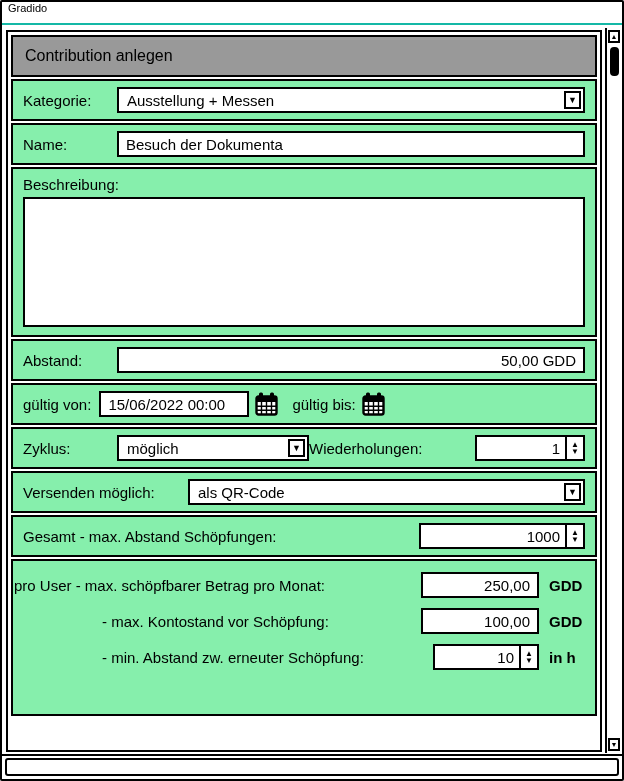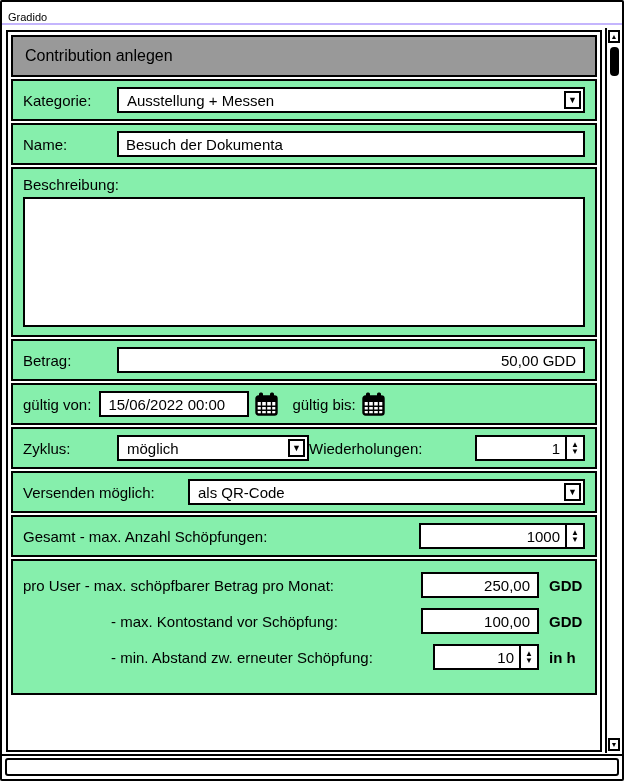--- a/index.html
+++ b/index.html
@@ -2,22 +2,22 @@
 <html><head>
 <meta charset="utf-8">
 <style>
   * { box-sizing: border-box; margin: 0; padding: 0; }
   html,body { width: 624px; height: 781px; background:#e8e8e8; }
   body { font-family: "Liberation Sans", sans-serif; color:#000; }
 
   .window { width:624px; height:781px; background:#fff; border:2px solid #000;
             border-radius:2px; display:flex; flex-direction:column; }
 
-  .titlebar { height:23px; border-bottom:2px solid #c4b5fd; display:flex;
-              align-items:flex-end; padding:0 6px; font-size:11px; flex:none; }
+  .titlebar { height:23px; border-bottom:2px solid #14b8a6; display:flex;
+              align-items:flex-start; padding:0 6px; font-size:11px; flex:none; }
 
   .main { flex:1; position:relative; border-bottom:2px solid #000; background:#fff; }
 
   .panel { position:absolute; left:4px; top:5px; right:20px; bottom:2px;
            border:2px solid #000; padding:3px; background:#fff; }
 
   .row { border:2px solid #000; background:#86efac; margin-bottom:2px; height:42px;
          display:flex; align-items:center; padding:0 10px; font-size:15px; }
 
   .row.header { height:42px; font-size:16px; padding-left:12px; }
@@ -66,22 +66,22 @@
   .lbl-wieder { }
   .stepper-wieder { margin-left:auto; width:110px; }
 
   
   .lbl-versenden { width:165px; }
 
   
   .stepper-gesamt { margin-left:auto; width:166px; }
 
   
-  .row.prouser { height:136px; flex-direction:column; align-items:stretch;
-                 padding:6px 10px 0 10px; justify-content:flex-start; }
+  .row.prouser { height:157px; flex-direction:column; align-items:stretch;
+                 padding:6px 10px 0 1px; justify-content:flex-start; }
   .pu-row { display:flex; align-items:center; height:36px; flex:none; font-size:15px; }
   .pu-indent { padding-left:88px; }
   .pu-group { margin-left:auto; display:flex; align-items:center; }
   .pu-input { width:118px; }
   .pu-stepper { width:106px; }
   .pu-unit { width:36px; margin-left:10px; white-space:nowrap;font-weight:bold; }
 
   
   .vscroll { position:absolute; top:3px; right:1px; bottom:1px; width:16px;
              border-left:2px solid #000; background:#fff; }
@@ -129,21 +129,21 @@
         <span class="lbl w94">Name:</span>
         <input class="txt grow" value="Besuch der Dokumenta" style="">
       </div>
 
       <div class="row besch">
         <div class="besch-lbl">Beschreibung:</div>
         <textarea style=""></textarea>
       </div>
 
       <div class="row">
-        <span class="lbl w94">Betrag:</span>
+        <span class="lbl w94">Abstand:</span>
         <input class="txt grow right" value="50,00 GDD" style="">
       </div>
 
       <div class="row">
         <span class="lbl">gültig von:</span>
         <input class="txt date-inp" value="15/06/2022 00:00" style="">
         <svg class="cal" width="23" height="24" viewBox="0 0 23 24">
           <rect x="1.5" y="4.5" width="20" height="18" rx="2" fill="#fff" stroke="#000" stroke-width="2.4"></rect>
           <path d="M1.5 5 h20 v5 h-20 z" fill="#000"></path>
           <rect x="4" y="0.5" width="4" height="6.5" rx="1.5" fill="#000"></rect>
@@ -182,21 +182,21 @@
         <span class="lbl lbl-versenden">Versenden möglich:</span>
         <div class="combo grow">
           <span class="combo-val">als QR-Code</span>
           <span class="combo-btn">
             <span class="glyph-s">▼</span>
           </span>
         </div>
       </div>
 
       <div class="row">
-        <span class="lbl grow">Gesamt - max. Anzahl Schöpfungen:</span>
+        <span class="lbl grow">Gesamt - max. Abstand Schöpfungen:</span>
         <div class="stepper stepper-gesamt">
           <input value="1000" style="">
           <span class="step-col">
             <span>▲</span>
             <span>▼</span>
           </span>
         </div>
       </div>
 
       <div class="row prouser">

